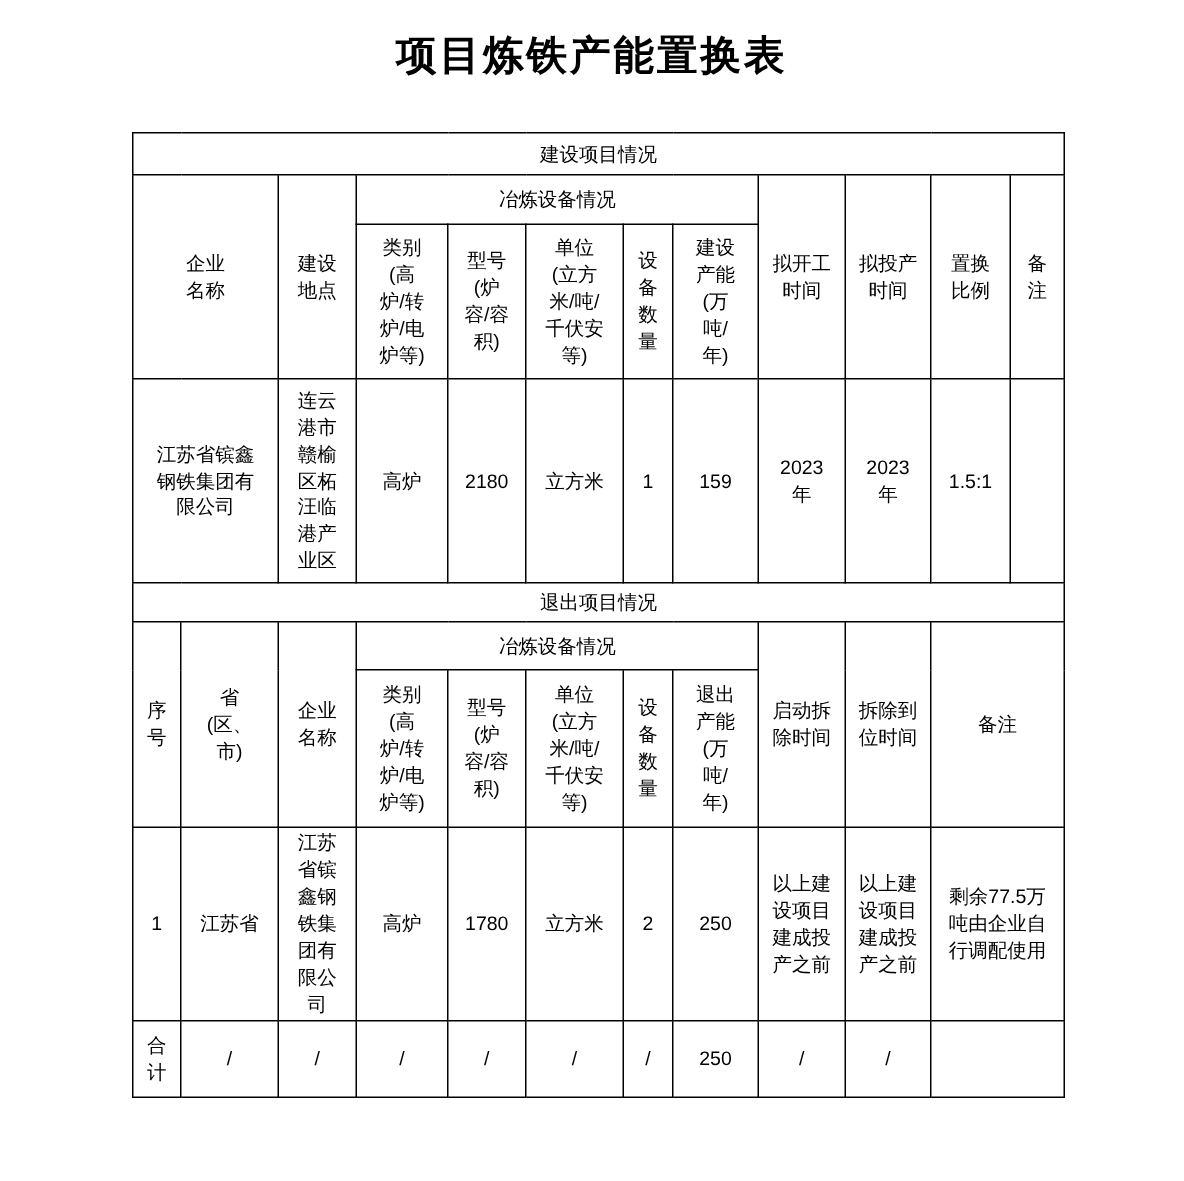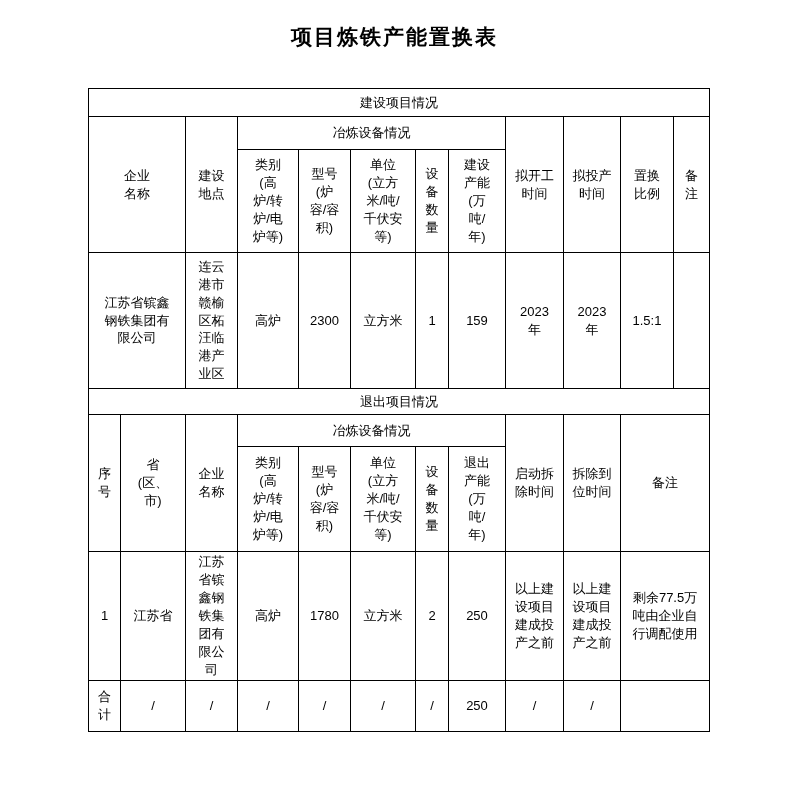--- a/index.html
+++ b/index.html
@@ -14,21 +14,21 @@
     height: 787px;
     background: #ffffff;
     box-sizing: border-box;
     padding-top: 24px;
     overflow: hidden;
   }
   .doc-title {
     width: 621px;
     margin: 0 0 0 84px;
     text-align: center;
-    font-size: 21px;
+    font-size: 27px;
     font-weight: bold;
     letter-spacing: 2px;
     line-height: 26px;
   }
   table.cap-table {
     border-collapse: collapse;
     table-layout: fixed;
     width: 622px;
     margin: 38px 0 0 88px;
   }
@@ -125,21 +125,21 @@
 钢铁集团有
 限公司</td>
       <td>连云
 港市
 赣榆
 区柘
 汪临
 港产
 业区</td>
       <td>高炉</td>
-      <td>2300</td>
+      <td>2180</td>
       <td>立方米</td>
       <td>1</td>
       <td>159</td>
       <td>2023
 年</td>
       <td>2023
 年</td>
       <td>1.5:1</td>
       <td></td>
     </tr>

